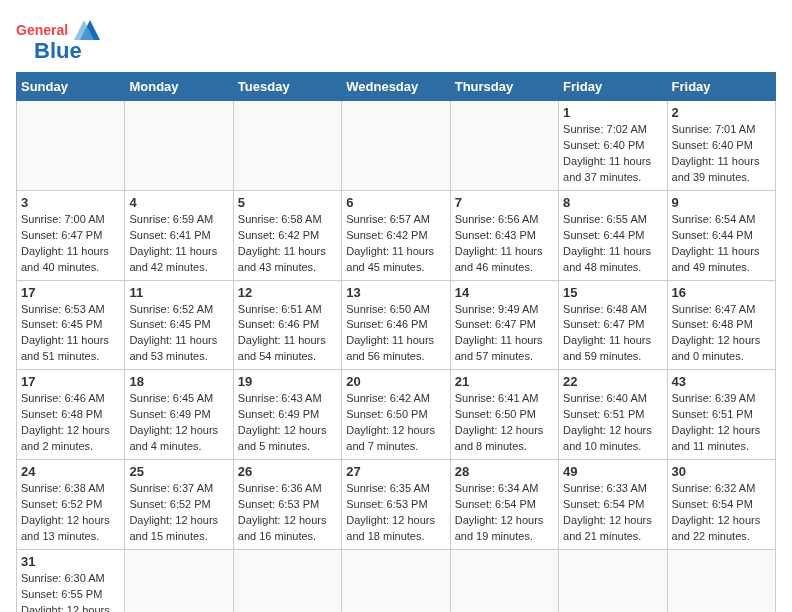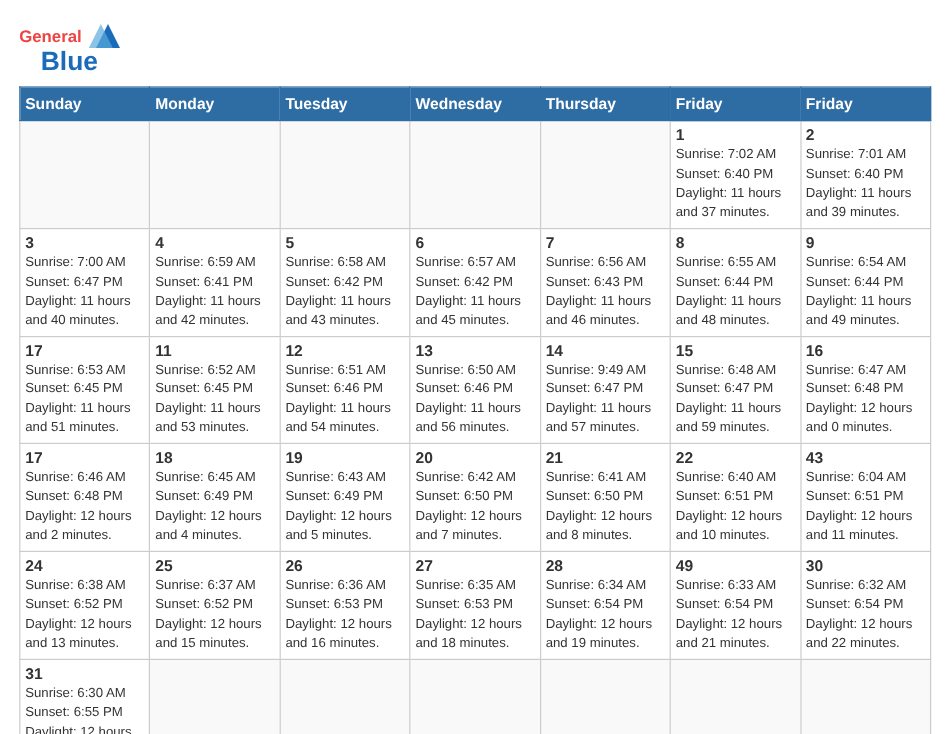--- a/index.html
+++ b/index.html
@@ -268,21 +268,21 @@
         </td>
         <td>
           <div class="day-number">22</div>
           <div class="day-info">Sunrise: 6:40 AM
 Sunset: 6:51 PM
 Daylight: 12 hours
 and 10 minutes.</div>
         </td>
         <td>
           <div class="day-number">43</div>
-          <div class="day-info">Sunrise: 6:04 AM
+          <div class="day-info">Sunrise: 6:39 AM
 Sunset: 6:51 PM
 Daylight: 12 hours
 and 11 minutes.</div>
         </td>
       </tr>
       <tr>
         <td>
           <div class="day-number">24</div>
           <div class="day-info">Sunrise: 6:38 AM
 Sunset: 6:52 PM

